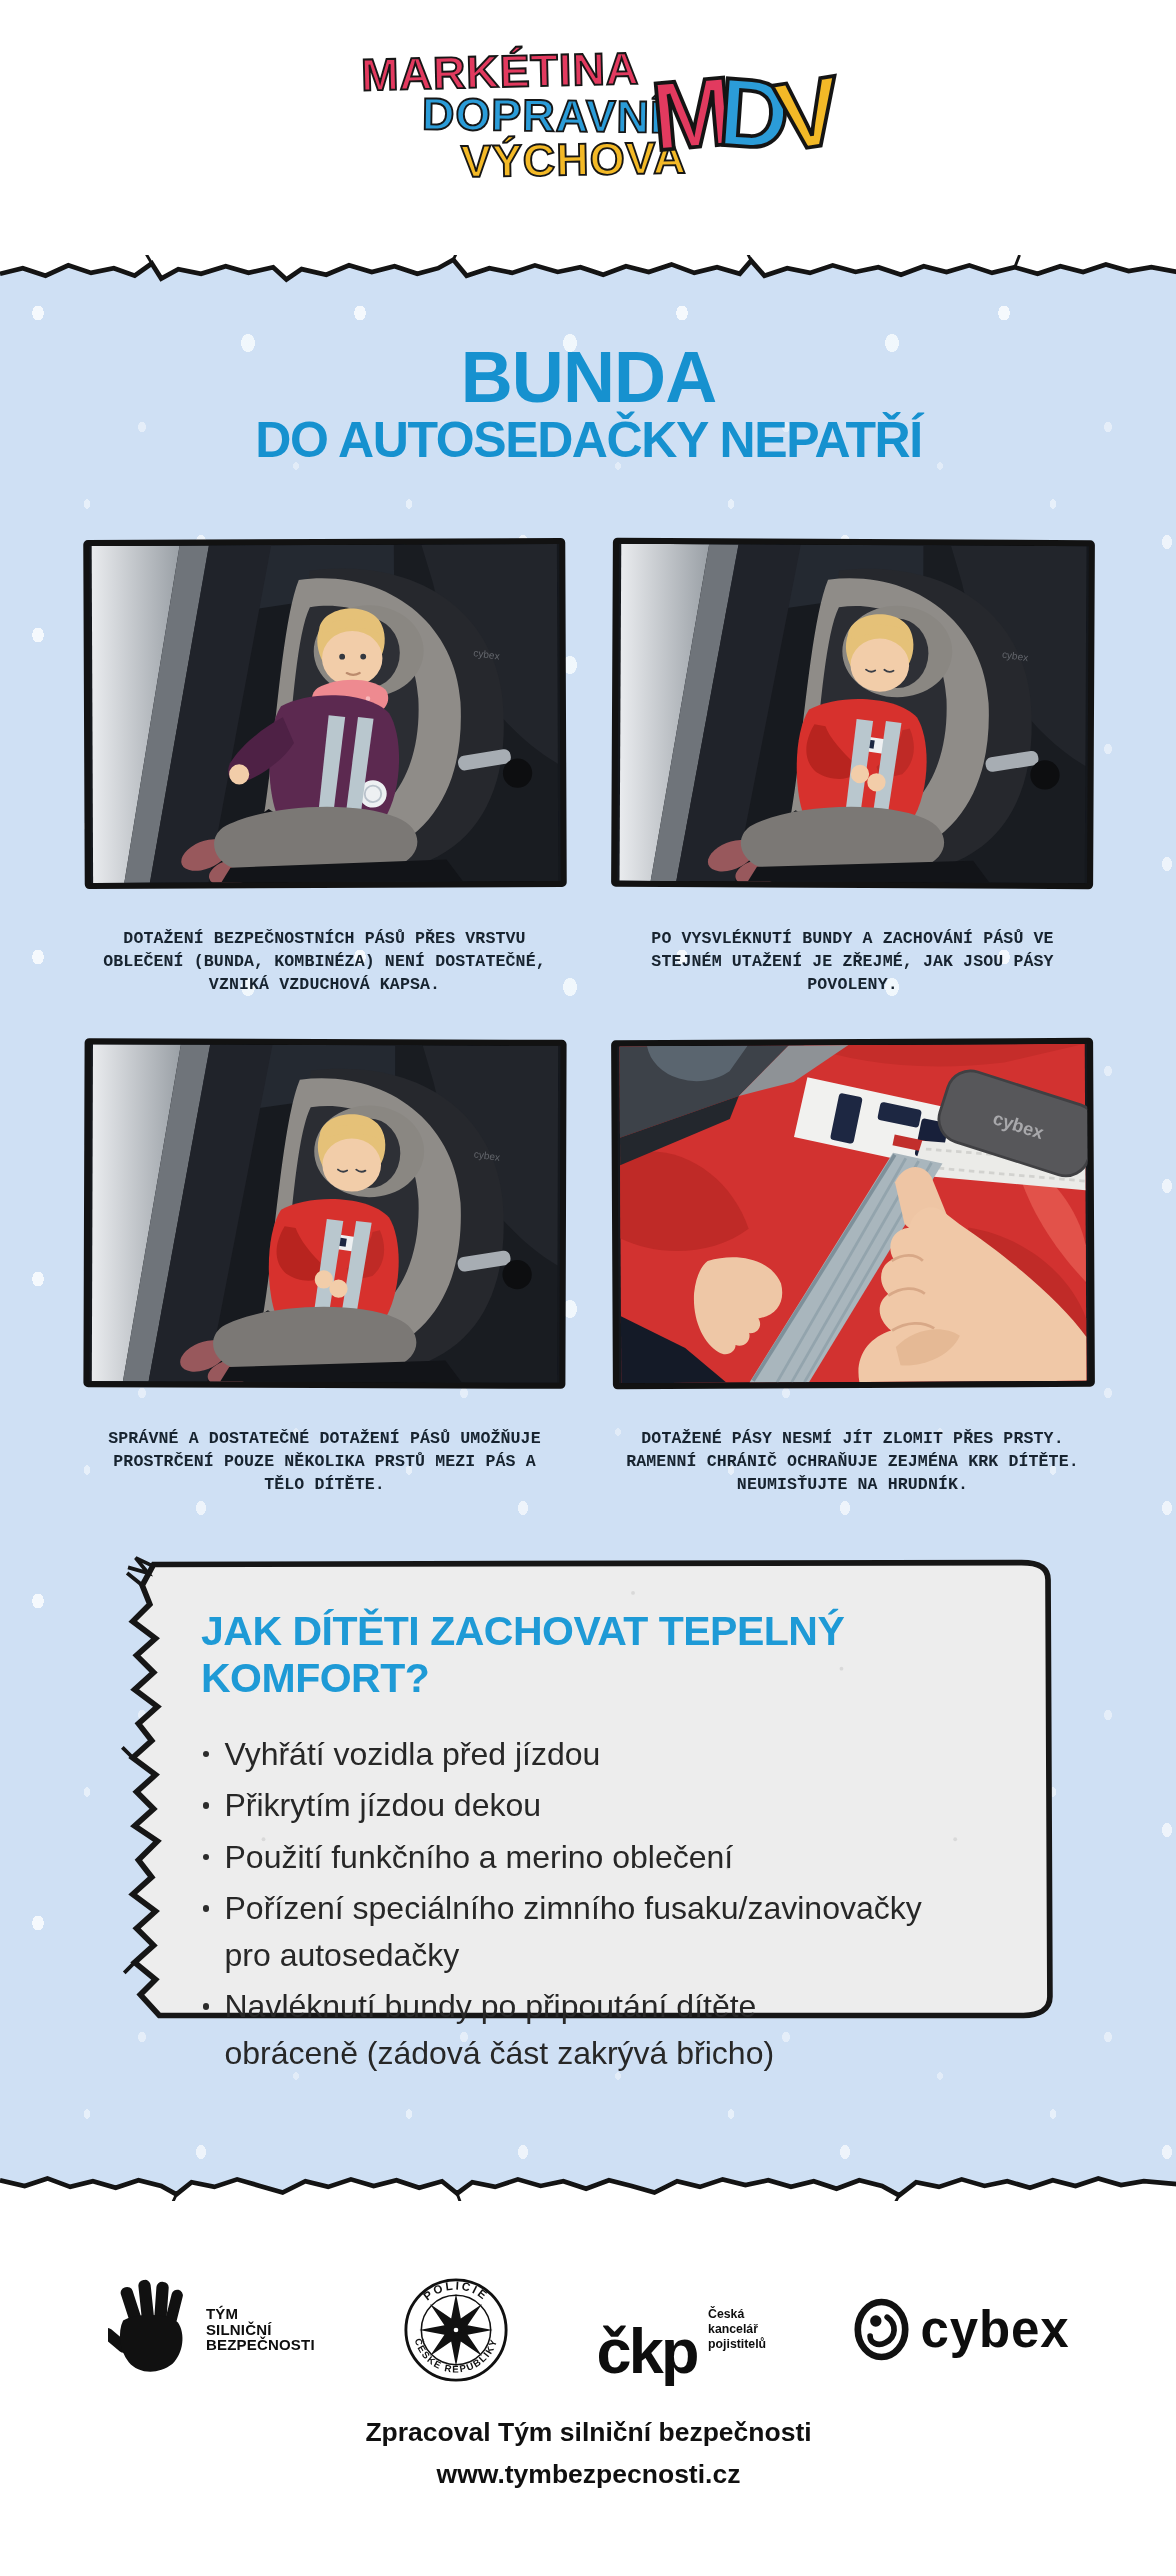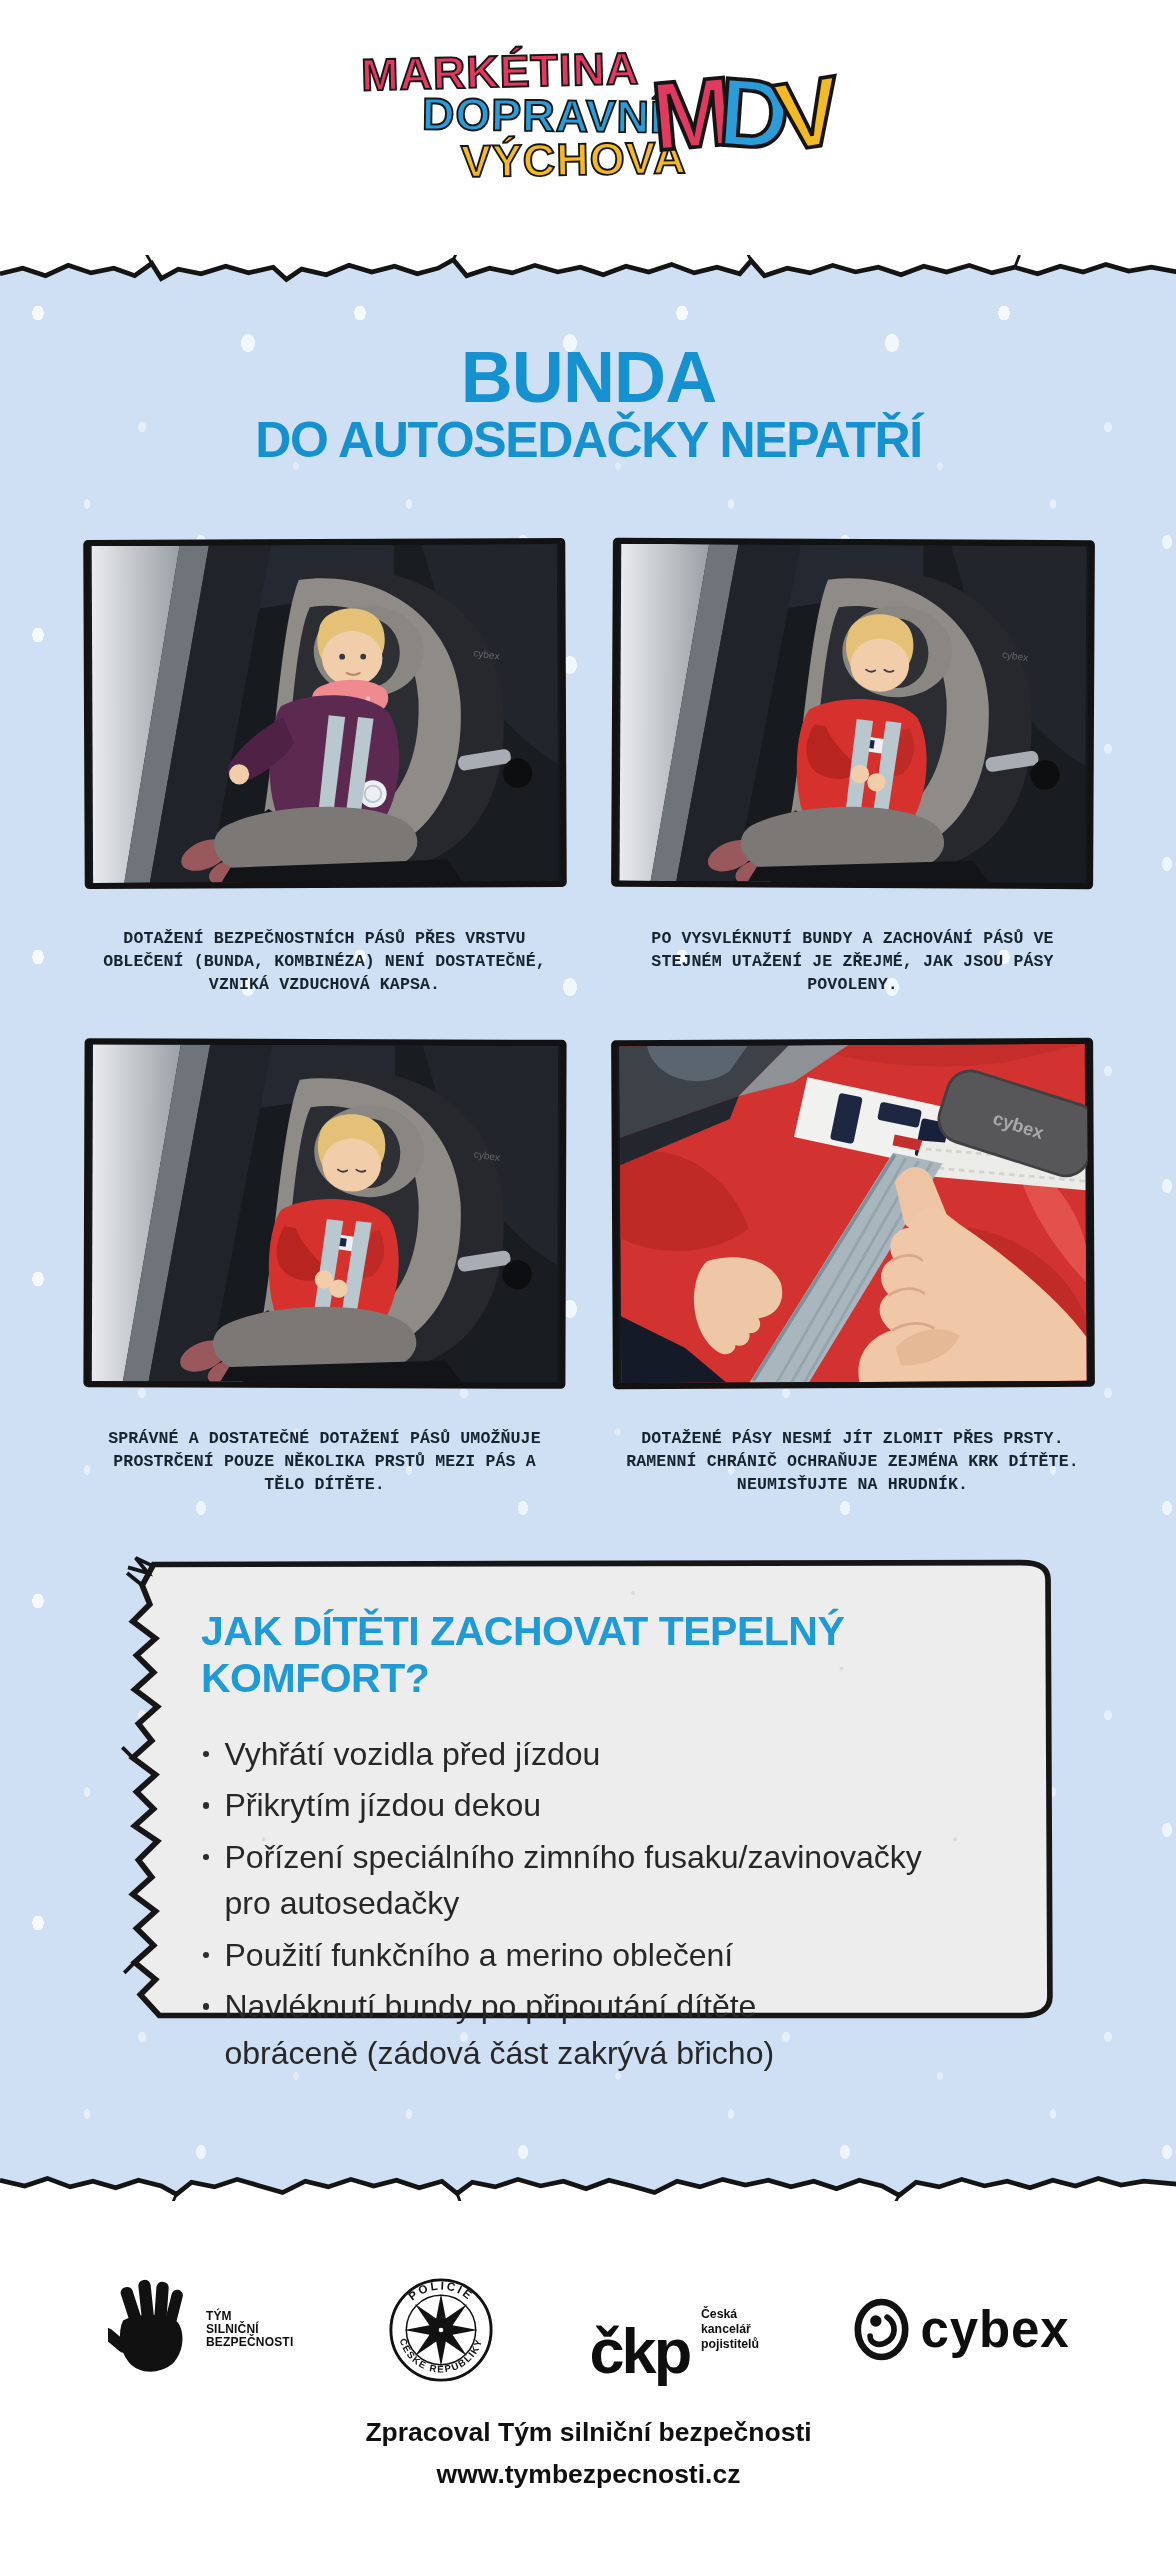--- a/index.html
+++ b/index.html
@@ -63,21 +63,21 @@
   .bullets{margin:28.4px 0 0 1.9px;padding:0;list-style:none;}
   .bullets li{display:flex;gap:15px;font-size:32px;line-height:1.46;color:#272727;
     margin-bottom:4.7px;font-weight:400;}
   .bullets li::before{content:"";flex:0 0 auto;width:6.6px;height:6.6px;border-radius:50%;
     background:#2c2c2c;margin-top:20px;}
   .btext{white-space:pre-line;}
   
   .partners{display:flex;align-items:center;justify-content:space-between;
     width:962px;margin:68px auto 0;height:123px;}
   .partner{display:flex;align-items:center;gap:11.4px;color:#0e0e0e;}
-  .tym-lines{font-size:12px;font-weight:800;line-height:1.06;letter-spacing:0.2px;}
+  .tym-lines{font-size:15px;font-weight:800;line-height:1.06;letter-spacing:0.2px;}
   .ckp-abbr{font-size:63px;font-weight:800;letter-spacing:-2.8px;line-height:1;margin-top:44px;}
   .ckp-lines{font-size:12.3px;font-weight:700;line-height:1.2;}
   .cybex-word{font-size:51px;font-weight:700;letter-spacing:0.9px;line-height:1;}
   .credit{text-align:center;margin-top:20px;font-weight:700;font-size:26.5px;color:#101010;line-height:1.6;}
 </style>
 </head>
 <body>
 
 <div class="header">
   <div class="logo">
@@ -326,25 +326,25 @@
     <div class="content">
       <h2>JAK DÍTĚTI ZACHOVAT TEPELNÝ KOMFORT?</h2>
       <ul class="bullets">
         <li>
             <span class="btext">Vyhřátí vozidla před jízdou</span>
           </li>
         <li>
             <span class="btext">Přikrytím jízdou dekou</span>
           </li>
         <li>
+            <span class="btext">Použití funkčního a merino oblečení</span>
+          </li>
+        <li>
             <span class="btext">Pořízení speciálního zimního fusaku/zavinovačky
 pro autosedačky</span>
-          </li>
-        <li>
-            <span class="btext">Použití funkčního a merino oblečení</span>
           </li>
         <li>
             <span class="btext">Navléknutí bundy po připoutání dítěte
 obráceně (zádová část zakrývá břicho)</span>
           </li>
       </ul>
     </div>
   </div>
 
   <svg class="torn torn-bottom" viewBox="0 0 1241 34" preserveAspectRatio="none">

